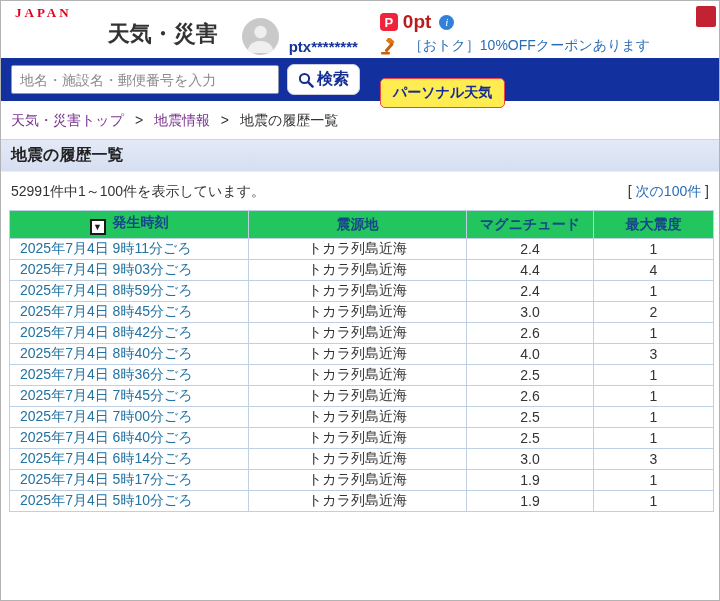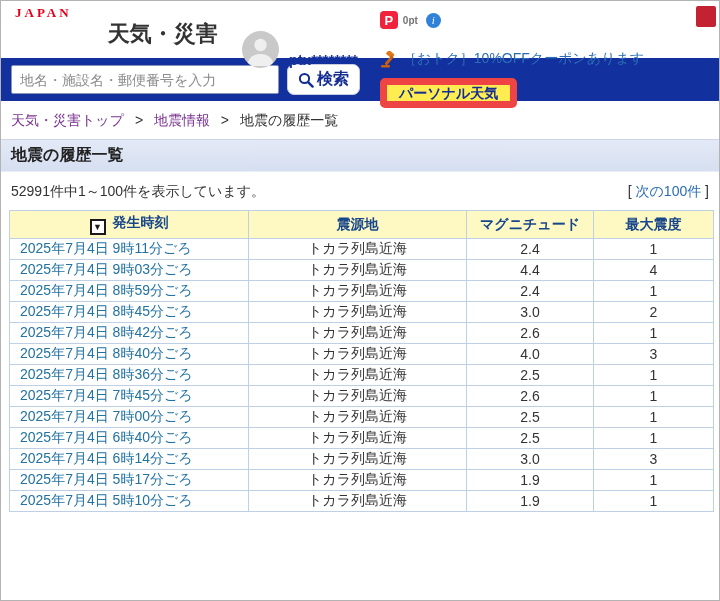--- a/index.html
+++ b/index.html
@@ -11,50 +11,50 @@
   .logo { display: flex; flex-direction: column; line-height: 1; cursor: pointer; }
   .logo .yahoo { font-family: "Liberation Serif", "DejaVu Serif", serif; font-weight: bold; font-size: 35px; color: #e3001b; letter-spacing: -1px; }
   .logo .japan { font-family: "Liberation Serif", "DejaVu Serif", serif; font-weight: bold; font-size: 13px; color: #e3001b; align-self: flex-end; margin: -3px 16px 0 0; letter-spacing: 3px; }
   .service { font-size: 22px; font-weight: bold; color: #333; margin: 10px 0 0 20px; cursor: pointer; }
   .userarea { display: flex; align-items: flex-end; margin-left: 24px; padding-top: 2px; }
   .avatar { width: 37px; height: 37px; border-radius: 50%; background: #c9c9c9; overflow: hidden; flex: none; cursor: pointer; }
   .username { font-size: 15px; font-weight: bold; color: #16339b; margin: 6px 0 0 10px; white-space: nowrap; cursor: pointer; }
   .usercol { margin-left: 22px; }
   .pointline { display: flex; align-items: center; gap: 5px; cursor: pointer; }
   .picon { width: 18px; height: 18px; border-radius: 4px; background: #f0223c; color: #fff; font-weight: bold; font-size: 13px; display: flex; align-items: center; justify-content: center; }
-  .pts { color: #737373; font-weight: bold; font-size: 10px; }
+  .pts { color: #b91c1c; font-weight: bold; font-size: 19px; }
   .infoicon { width: 15px; height: 15px; border-radius: 50%; background: #3181d8; color: #fff; font-size: 11px; font-style: italic; font-family: "Liberation Serif", serif; display: flex; align-items: center; justify-content: center; margin-left: 3px; cursor: pointer; }
-  .promoline { display: flex; align-items: center; gap: 6px; margin-top: 21px; color: #2a6db5; font-size: 14px; cursor: pointer; white-space: nowrap; }
+  .promoline { display: flex; align-items: center; gap: 12px; margin-top: 4px; color: #2a6db5; font-size: 14px; cursor: pointer; white-space: nowrap; }
   .red-badge { position: absolute; top: 5px; right: 3px; width: 20px; height: 21px; background: #c32232; border-radius: 2px; }
 
   
   .searchbar { height: 43px; background: #12309e; display: flex; align-items: center; padding: 0 10px; gap: 8px; }
   .search-input { width: 268px; height: 29px; border: 1px solid #8a93b8; border-radius: 2px; padding: 0 8px; font-size: 14px; font-family: inherit; color: #000000; }
   .search-input::placeholder { color: #8b8b8b; }
   .search-btn { height: 31px; background: #fff; border: 1px solid #c9cede; border-radius: 7px; display: flex; align-items: center; gap: 3px; padding: 0 10px; font-size: 16px; font-weight: bold; color: #132d92; cursor: pointer; font-family: inherit; }
-  .personal-btn { height: 30px; background: #ffec51; border: 7px solid #ef4444; border-radius: 5px; padding: 0 12px; font-size: 14px; font-weight: bold; color: #132d92; margin-left: 12px; cursor: pointer; font-family: inherit; margin-top: 27px; }
+  .personal-btn { height: 30px; background: #ffec51; border: 1px solid #ef4444; border-radius: 5px; padding: 0 12px; font-size: 14px; font-weight: bold; color: #132d92; margin-left: 12px; cursor: pointer; font-family: inherit; margin-top: 27px; }
 
   
   .breadcrumb { padding: 11px 10px 9px; font-size: 14px; color: #333; }
   .breadcrumb .bc-link { color: #7a3391; text-decoration: none; cursor: pointer; }
   .breadcrumb .bc-sep { margin: 0 7px; color: #333; }
   .breadcrumb .bc-current { color: #333; }
 
   
   .titlebar { height: 33px; background: linear-gradient(#e3e9f6, #d6dff1); border-top: 1px solid #cfd4e4; border-bottom: 1px solid #e9edf7; display: flex; align-items: center; }
   .titlebar h1 { font-size: 16px; margin: 0; padding-left: 10px; color: #222; font-weight: bold; }
 
   
   .statusrow { display: flex; justify-content: space-between; align-items: center; padding: 11px 10px 9px; font-size: 14px; color: #333; }
   .next-wrap a { color: #2a6db5; text-decoration: none; cursor: pointer; }
 
   
   table { width: 704px; margin: 0 8px; border-collapse: collapse; font-size: 14px; table-layout: fixed; }
   th, td { border: 1px solid #bfd0e4; overflow: hidden; white-space: nowrap; }
-  th { background: #fef9c3; color: #17468b; font-weight: bold; height: 28px; text-align: center; }
+  th { background: #22c55e; color: #17468b; font-weight: bold; height: 28px; text-align: center; }
   td { height: 15px; color: #333; text-align: center; }
   td.c-time { text-align: left; padding-left: 10px; }
   td.c-time a { color: #2272a2; text-decoration: none; cursor: pointer; }
   .filter-box { display: inline-flex; width: 16px; height: 16px; border: 2px solid #1a1a1a; background: #fff; align-items: center; justify-content: center; font-size: 9px; color: #1a1a1a; margin-right: 7px; vertical-align: -3px; cursor: pointer; line-height: 1; }
 </style>
 </head>
 <body>
 
 <div class="frame">
 

